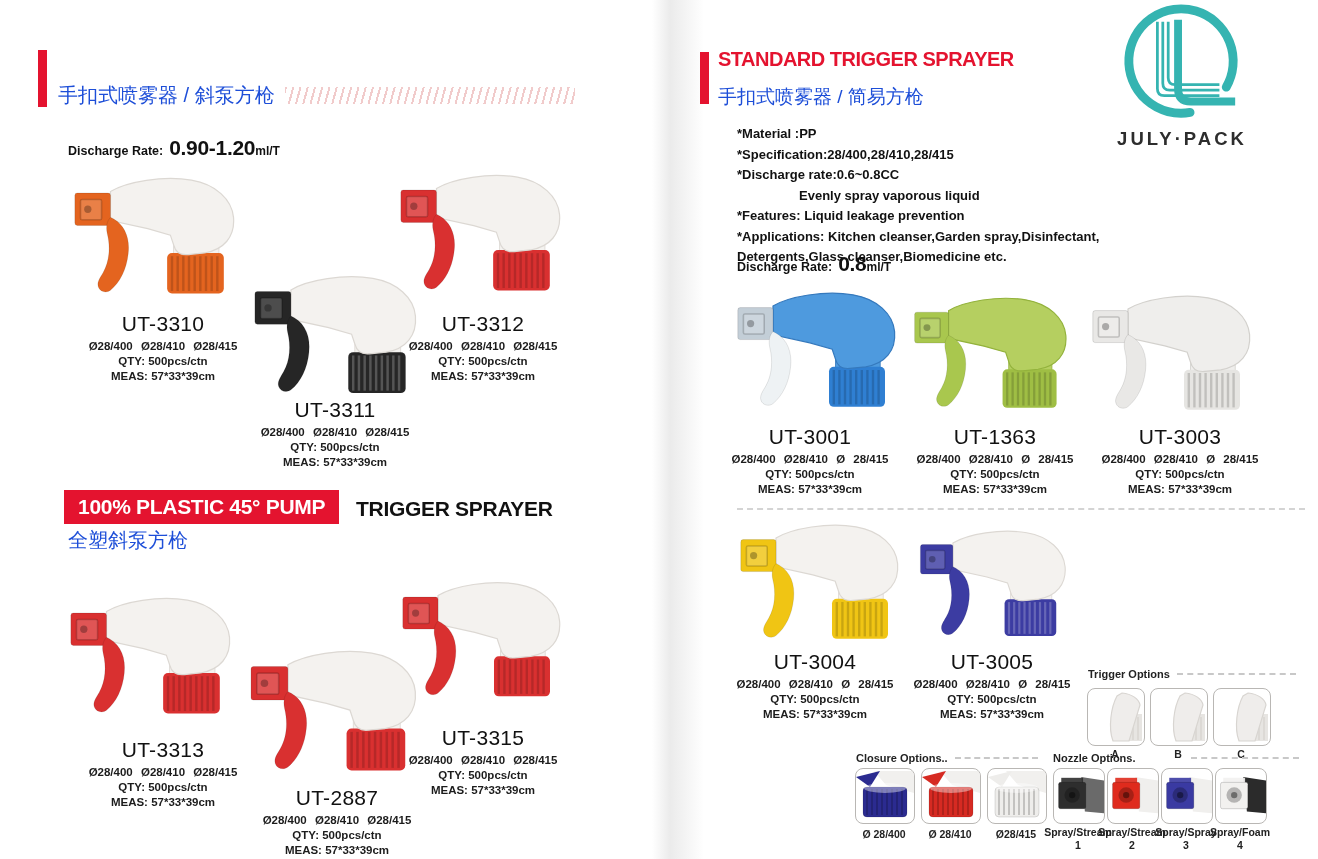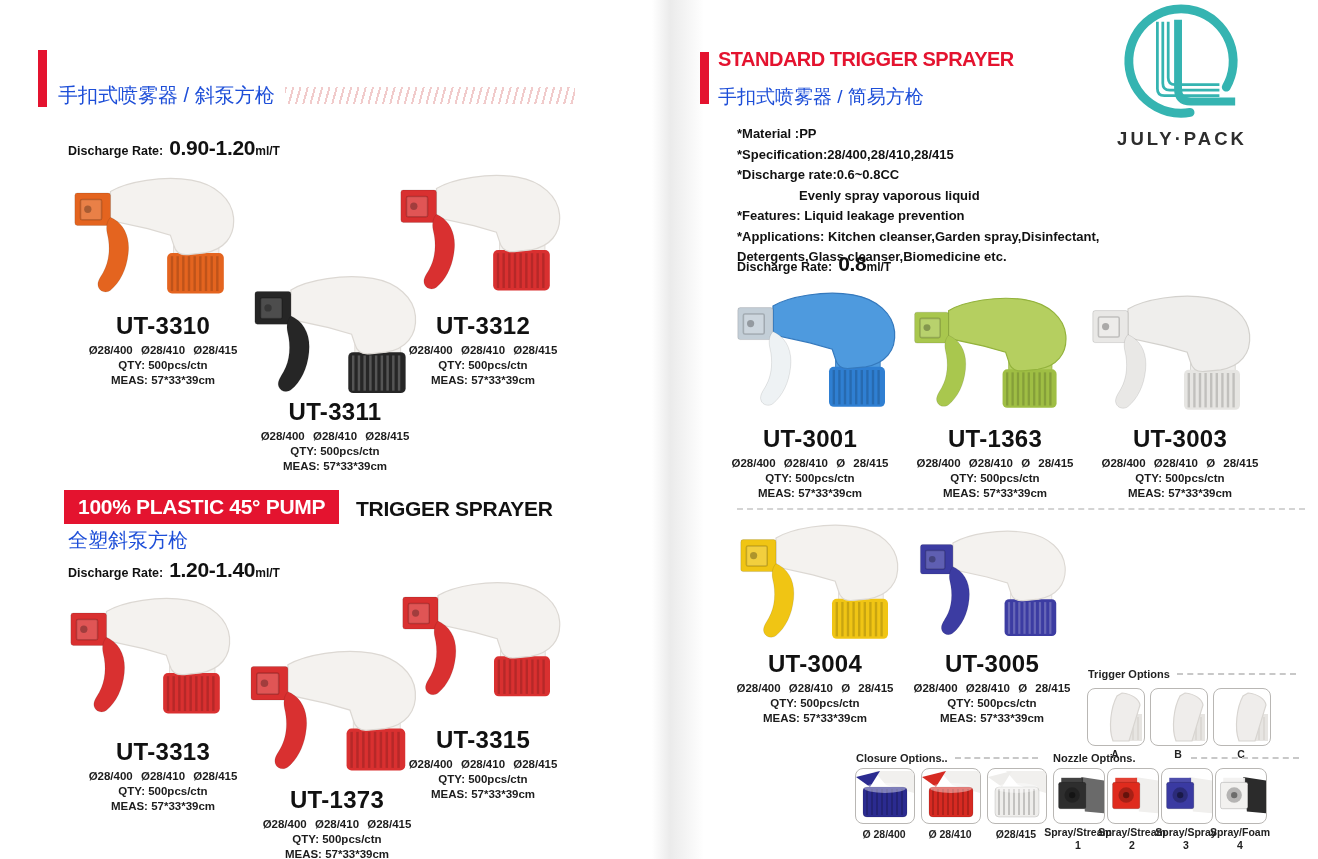--- a/index.html
+++ b/index.html
@@ -10,21 +10,21 @@
   .title-red{position:absolute;font-size:27px;font-weight:800;letter-spacing:-0.5px;white-space:nowrap;}
   .title-cn{position:absolute;font-size:20px;font-weight:400;white-space:nowrap;color:#1d4ed8;}
   .hatch{position:absolute;background:repeating-linear-gradient(105deg,#f1cbcb 0 2px,rgba(0,0,0,0) 2px 7px);}
   .discharge{position:absolute;white-space:nowrap;}
   .d-label{font-size:12.5px;font-weight:700;}
   .d-value{font-size:21px;font-weight:800;margin-left:6px;letter-spacing:-0.3px;}
   .d-unit{font-size:12px;font-weight:700;}
   .fig{position:absolute;}
   .fig svg{display:block;width:100%;height:100%;}
   .plabel{position:absolute;width:190px;text-align:center;}
-  .pmodel{font-size:24px;font-weight:700;letter-spacing:0.3px;margin-bottom:3px;}
+  .pmodel{font-size:21px;font-weight:400;letter-spacing:0.3px;margin-bottom:3px;}
   .pspec{font-size:11.5px;font-weight:700;line-height:15px;color:#1c1c1c;}
   .pspec-w{word-spacing:5px;}
   .s2box{position:absolute;color:#fff;font-size:21px;font-weight:800;padding:5px 14px;white-space:nowrap;letter-spacing:-0.3px;}
   .s2rest{position:absolute;font-size:21px;font-weight:800;white-space:nowrap;letter-spacing:-0.3px;}
   .spec-line{font-size:13px;font-weight:700;line-height:20.5px;white-space:nowrap;}
   .spec-indent{padding-left:62px;}
   .dash-sep{position:absolute;border-top:2px dashed #d4d4d4;}
   .gutter{position:absolute;left:652px;top:0;width:52px;height:859px;
           background:linear-gradient(to right,rgba(130,130,130,0) 0%,rgba(130,130,130,0.16) 35%,rgba(130,130,130,0) 100%);}
   .opt-head{position:absolute;display:flex;align-items:center;white-space:nowrap;}
@@ -128,23 +128,20 @@
     <div class="pmodel">UT-3312</div>
     <div class="pspec pspec-w">Ø28/400 Ø28/410 Ø28/415</div>
     <div class="pspec">QTY: 500pcs/ctn</div>
     <div class="pspec">MEAS: 57*33*39cm</div>
   </div>
 
   <div class="s2box" style="left: 64px; top: 490px; background-color: rgb(228, 19, 47);">100% PLASTIC 45° PUMP</div>
   <div class="s2rest" style="left:356px;top:497px;">TRIGGER SPRAYER</div>
   <div class="title-cn" style="left:68px;top:527px;">全塑斜泵方枪</div>
 
-  <div class="discharge" style="left:68px;top:558px;">
-    <span class="d-label">Discharge Rate:</span><span class="d-value">1.20-1.40</span><span class="d-unit">ml/T</span>
-  </div>
 
   <div class="fig" style="left:66px;top:593px;width:170px;height:130px;">
       <svg viewBox="0 0 210 155" preserveAspectRatio="xMidYMid meet">
     <rect x="128" y="84" width="56" height="16" fill="#f4f2ef" stroke="#dcd8d3" stroke-width="1"></rect>
     <rect x="120" y="96" width="70" height="50" rx="6" fill="#d93030"></rect>
         <line x1="126" y1="100" x2="126" y2="143" stroke="rgba(0,0,0,0.16)" stroke-width="3"></line>
         <line x1="133" y1="100" x2="133" y2="143" stroke="rgba(0,0,0,0.16)" stroke-width="3"></line>
         <line x1="140" y1="100" x2="140" y2="143" stroke="rgba(0,0,0,0.16)" stroke-width="3"></line>
         <line x1="147" y1="100" x2="147" y2="143" stroke="rgba(0,0,0,0.16)" stroke-width="3"></line>
         <line x1="154" y1="100" x2="154" y2="143" stroke="rgba(0,0,0,0.16)" stroke-width="3"></line>
@@ -200,21 +197,21 @@
   </svg>
     </div>
 
   <div class="plabel" style="left:68px;top:738px;">
     <div class="pmodel">UT-3313</div>
     <div class="pspec pspec-w">Ø28/400 Ø28/410 Ø28/415</div>
     <div class="pspec">QTY: 500pcs/ctn</div>
     <div class="pspec">MEAS: 57*33*39cm</div>
   </div>
   <div class="plabel" style="left:242px;top:786px;">
-    <div class="pmodel">UT-1373</div>
+    <div class="pmodel">UT-2887</div>
     <div class="pspec pspec-w">Ø28/400 Ø28/410 Ø28/415</div>
     <div class="pspec">QTY: 500pcs/ctn</div>
     <div class="pspec">MEAS: 57*33*39cm</div>
   </div>
   <div class="plabel" style="left:388px;top:726px;">
     <div class="pmodel">UT-3315</div>
     <div class="pspec pspec-w">Ø28/400 Ø28/410 Ø28/415</div>
     <div class="pspec">QTY: 500pcs/ctn</div>
     <div class="pspec">MEAS: 57*33*39cm</div>
   </div>

